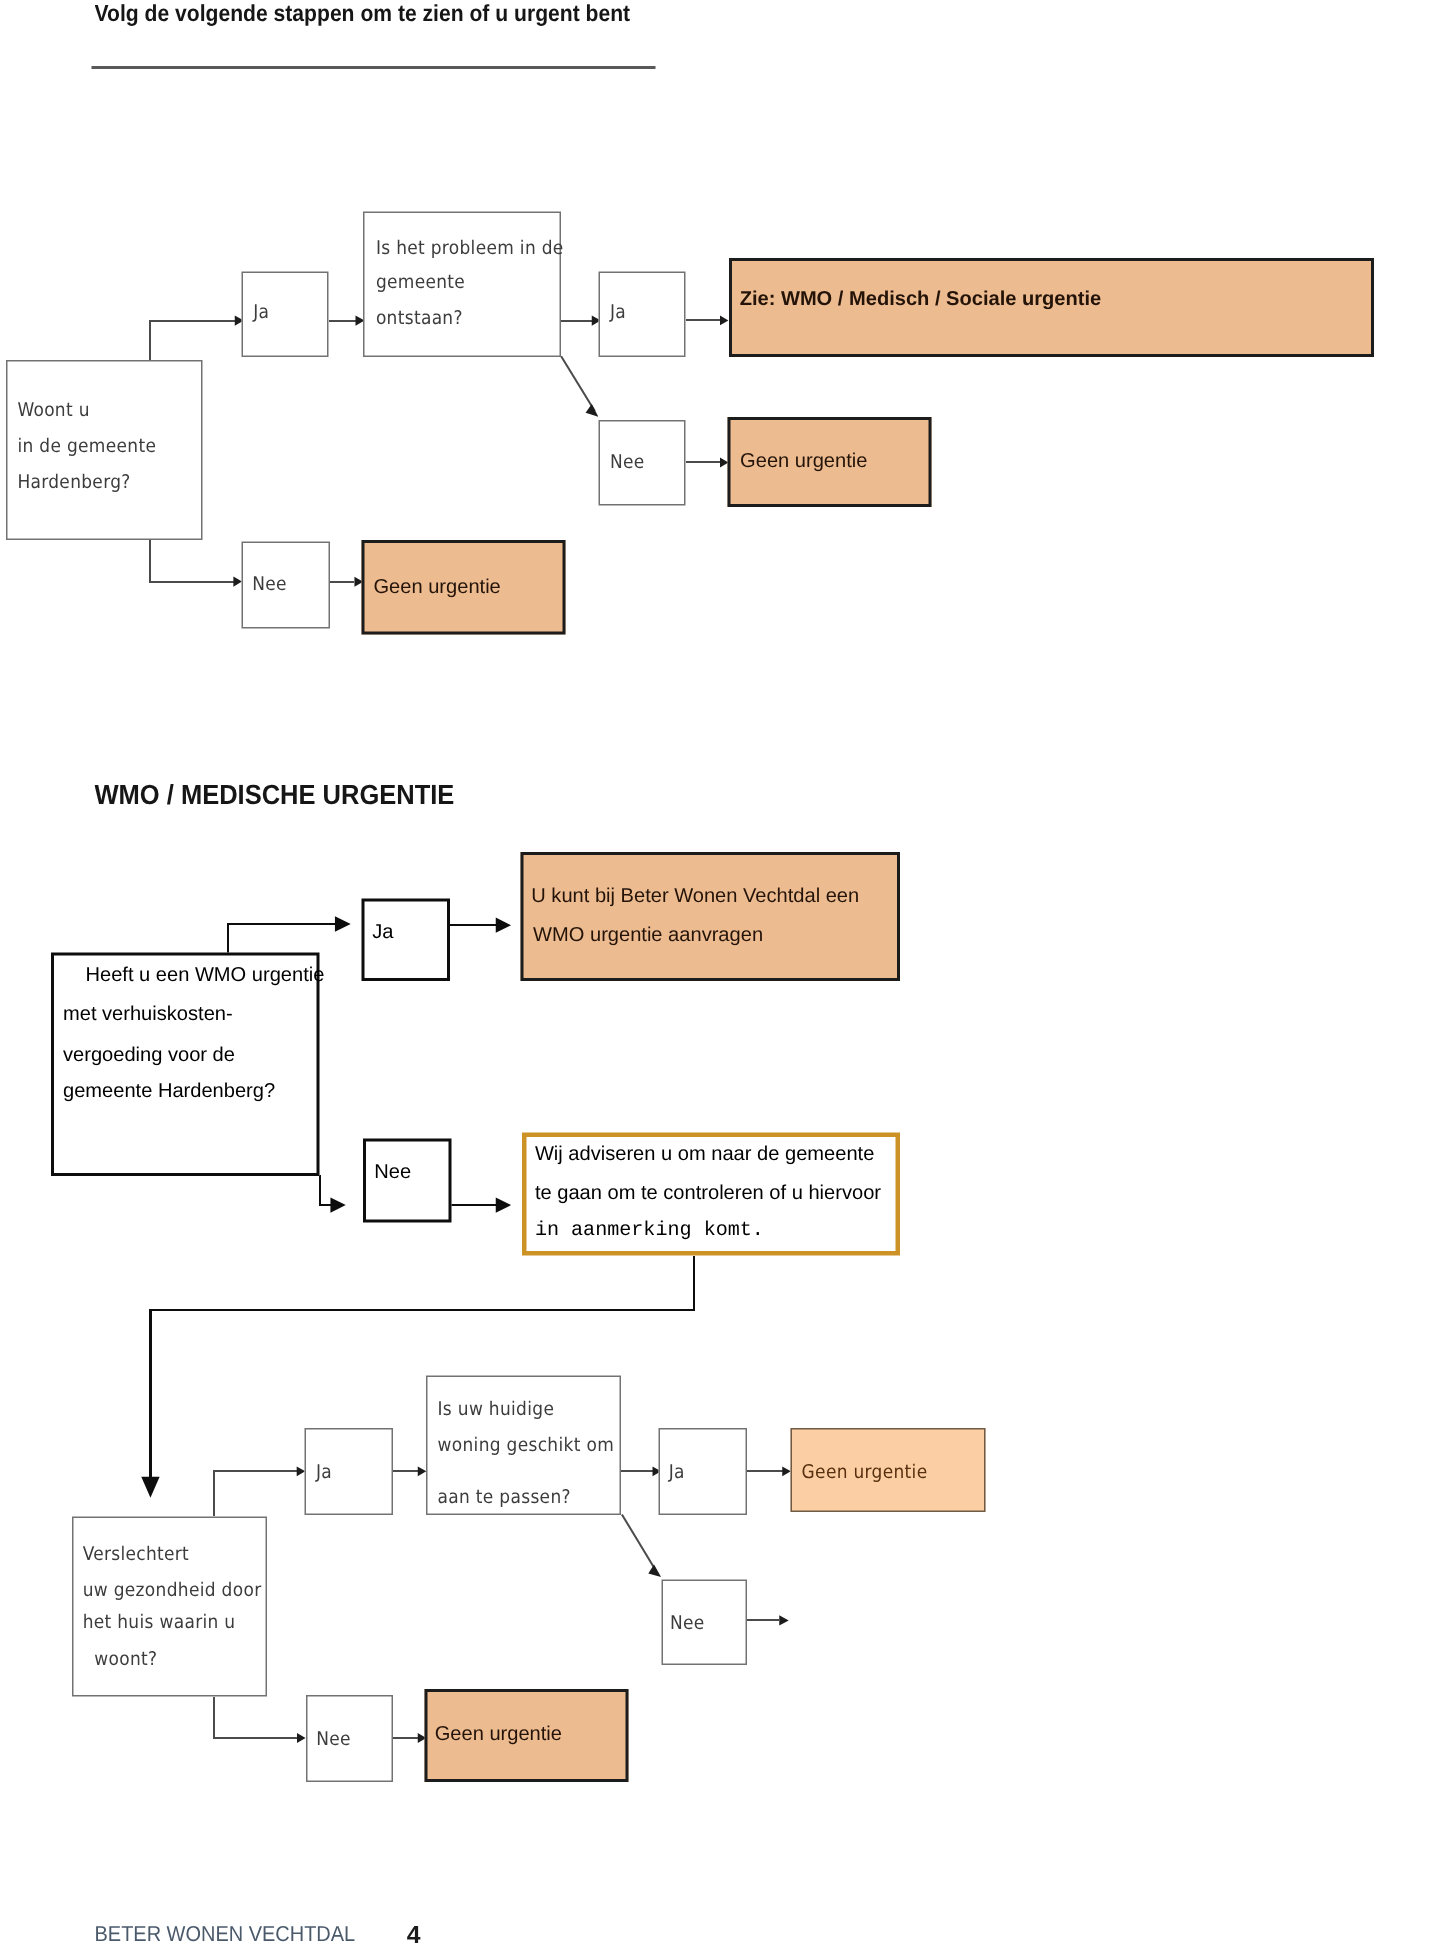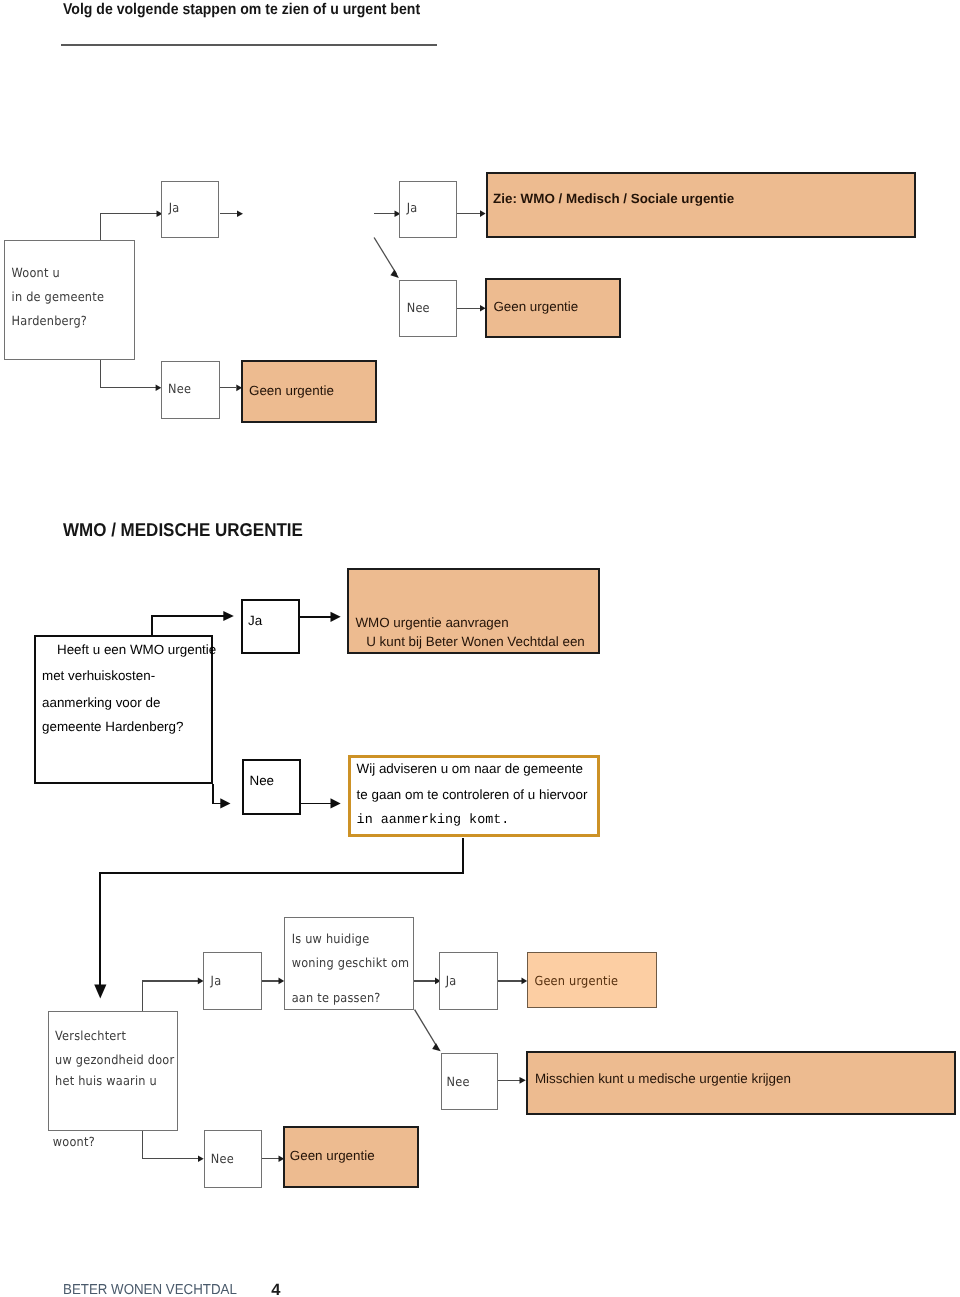--- a/index.html
+++ b/index.html
@@ -88,20 +88,25 @@
   <div class="fbox r" style="left:4.3px; top:239.7px; width:131.1px; height:120.3px;">
     <div class="t" style="left:6.3px; top:24px;">Woont u</div>
     <div class="t" style="left:6.3px; top:48px;">in de gemeente</div>
     <div class="t" style="left:6.3px; top:71.9px;">Hardenberg?</div>
   </div>
 
   <div class="fbox r" style="left:161.3px; top:180.5px; width:58.2px; height:57px;">
     <div class="t" style="left:6.5px; top:18.5px;">Ja</div>
   </div>
 
+  <div class="fbox r" style="left:242px; top:141px; width:132px; height:96.5px;">
+    <div class="t" style="left:7.6px; top:14.5px;">Is het probleem in de</div>
+    <div class="t" style="left:7.6px; top:38.4px;">gemeente</div>
+    <div class="t" style="left:7.6px; top:62.3px;">ontstaan?</div>
+  </div>
 
   <div class="fbox r" style="left:399.2px; top:180.7px; width:58px; height:57px;">
     <div class="t" style="left:6.5px; top:18.5px;">Ja</div>
   </div>
 
   <div class="fbox r" style="left:399.2px; top:280px; width:58px; height:56.5px;">
     <div class="t" style="left:6.5px; top:18.5px;">Nee</div>
   </div>
 
   <div class="fbox or" style="left:485.6px; top:171.5px; width:430px; height:66.5px;font-weight:bold;">
@@ -135,34 +140,34 @@
       <polygon points="220.3,798.3 230.5,803.4 220.3,808.5"></polygon>
       <polygon points="330.5,611.7 340.7,616.8 330.5,621.9"></polygon>
       <polygon points="330.5,798.3 340.7,803.4 330.5,808.5"></polygon>
       <polygon points="94.2,984.5 106.4,984.5 100.3,998.5"></polygon>
     </g>
   </svg>
 
   <div class="fbox v" style="left:34.4px; top:634.5px; width:178.7px; height:149.4px;">
     <div class="t" style="left:5.6px; top:5.6px;margin-left:15px;">Heeft u een WMO urgentie</div>
     <div class="t" style="left:5.6px; top:31.8px;">met verhuiskosten-</div>
-    <div class="t" style="left:5.6px; top:58.3px;">aanmerking voor de</div>
+    <div class="t" style="left:5.6px; top:58.3px;">vergoeding voor de</div>
     <div class="t" style="left:5.6px; top:82.7px;">gemeente Hardenberg?</div>
   </div>
 
   <div class="fbox v" style="left:240.6px; top:598.9px; width:59.1px; height:55.4px;">
     <div class="t" style="left:5.5px; top:12.5px;">Ja</div>
   </div>
 
   <div class="fbox v" style="left:242px; top:759.2px; width:58.7px; height:56px;">
     <div class="t" style="left:5.5px; top:12px;">Nee</div>
   </div>
 
   <div class="fbox or" style="left:347.2px; top:568.1px; width:253.1px; height:85.7px;">
-    <div class="t" style="left:17px; top:18.6px;margin-top:45px;">U kunt bij Beter Wonen Vechtdal een</div>
+    <div class="t" style="left:5px; top:18.6px;">U kunt bij Beter Wonen Vechtdal een</div>
     <div class="t" style="left:6.2px; top:44.8px;">WMO urgentie aanvragen</div>
   </div>
 
   <div class="fbox gold" style="left:347.8px; top:754.7px; width:252px; height:82.5px;">
     <div class="t" style="left:5.8px; top:3.3px;">Wij adviseren u om naar de gemeente</div>
     <div class="t" style="left:5.8px; top:29.5px;">te gaan om te controleren of u hiervoor</div>
     <div class="t" style="left:5.8px; top:55.8px;font-family:Liberation Mono, monospace;">in aanmerking komt.</div>
   </div>
 
   <svg class="conn" id="conn-health">
@@ -185,21 +190,21 @@
       <polygon points="198,1155.4 203.7,1158.7 198,1162"></polygon>
       <polygon points="278.5,1155.4 284.2,1158.7 278.5,1162"></polygon>
       <polygon points="440.7,1051.3 432.2,1049 436,1043"></polygon>
     </g>
   </svg>
 
   <div class="fbox r" style="left:47.8px; top:1010.8px; width:129.8px; height:120.5px;">
     <div class="t" style="left:6.3px; top:16.4px;">Verslechtert</div>
     <div class="t" style="left:6.3px; top:39.8px;">uw gezondheid door</div>
     <div class="t" style="left:6.3px; top:61px;text-align:center;">het huis waarin u</div>
-    <div class="t" style="left:4px; top:86.6px;margin-top:36px;">woont?</div>
+    <div class="t" style="left:14px; top:86.6px;">woont?</div>
   </div>
 
   <div class="fbox r" style="left:203.3px; top:951.8px; width:58.5px; height:57.9px;">
     <div class="t" style="left:6.3px; top:20.4px;">Ja</div>
   </div>
 
   <div class="fbox r" style="left:284.4px; top:917px; width:129.7px; height:92.8px;">
     <div class="t" style="left:6.3px; top:13.3px;">Is uw huidige</div>
     <div class="t" style="left:6.3px; top:36.7px;">woning geschikt om</div>
     <div class="t" style="left:6.3px; top:72px;">aan te passen?</div>
@@ -210,23 +215,20 @@
   </div>
 
   <div class="fbox or2" style="left:526.9px; top:952.4px; width:130px; height:56.1px;">
     <div class="t" style="left:6.5px; top:19.2px;">Geen urgentie</div>
   </div>
 
   <div class="fbox r" style="left:440.5px; top:1053px; width:57.7px; height:57.2px;">
     <div class="t" style="left:5.1px; top:19.5px;">Nee</div>
   </div>
 
-  <div class="fbox or" style="left:526.1px; top:1050.5px; width:430.4px; height:64.5px;">
-    <div class="t" style="left:6.8px; top:18.5px; font-size:13.4px;">Misschien kunt u medische urgentie krijgen</div>
-  </div>
 
   <div class="fbox r" style="left:203.6px; top:1130.1px; width:58px; height:58.2px;">
     <div class="t" style="left:6.2px; top:19.5px;">Nee</div>
   </div>
 
   <div class="fbox or" style="left:283.4px; top:1126.4px; width:135.2px; height:61.4px;">
     <div class="t" style="left:4.4px; top:19.3px; font-size:13.4px;">Geen urgentie</div>
   </div>
 
   <div class="abs" id="footer-brand">BETER WONEN VECHTDAL</div>

